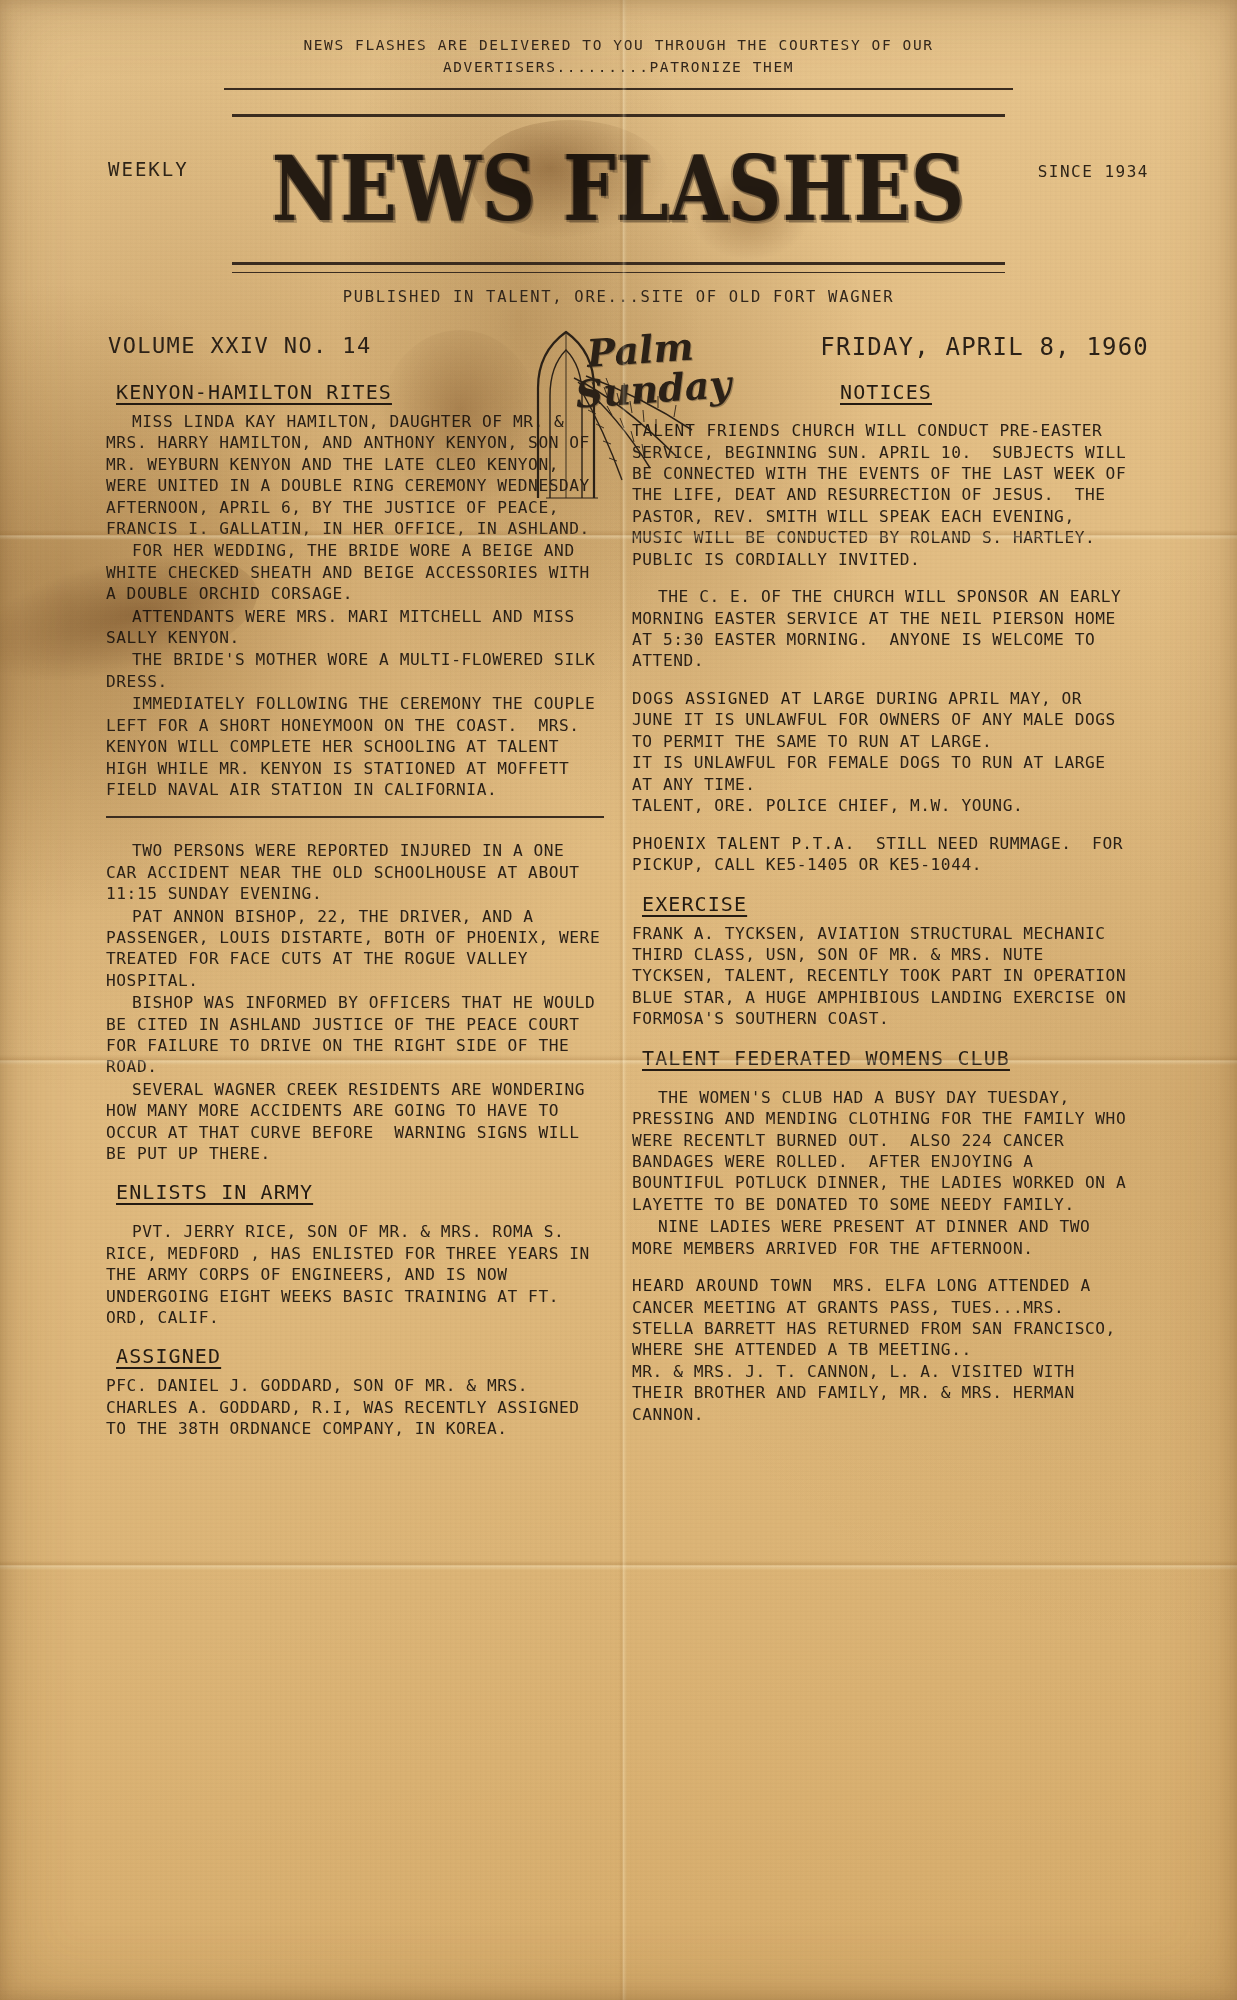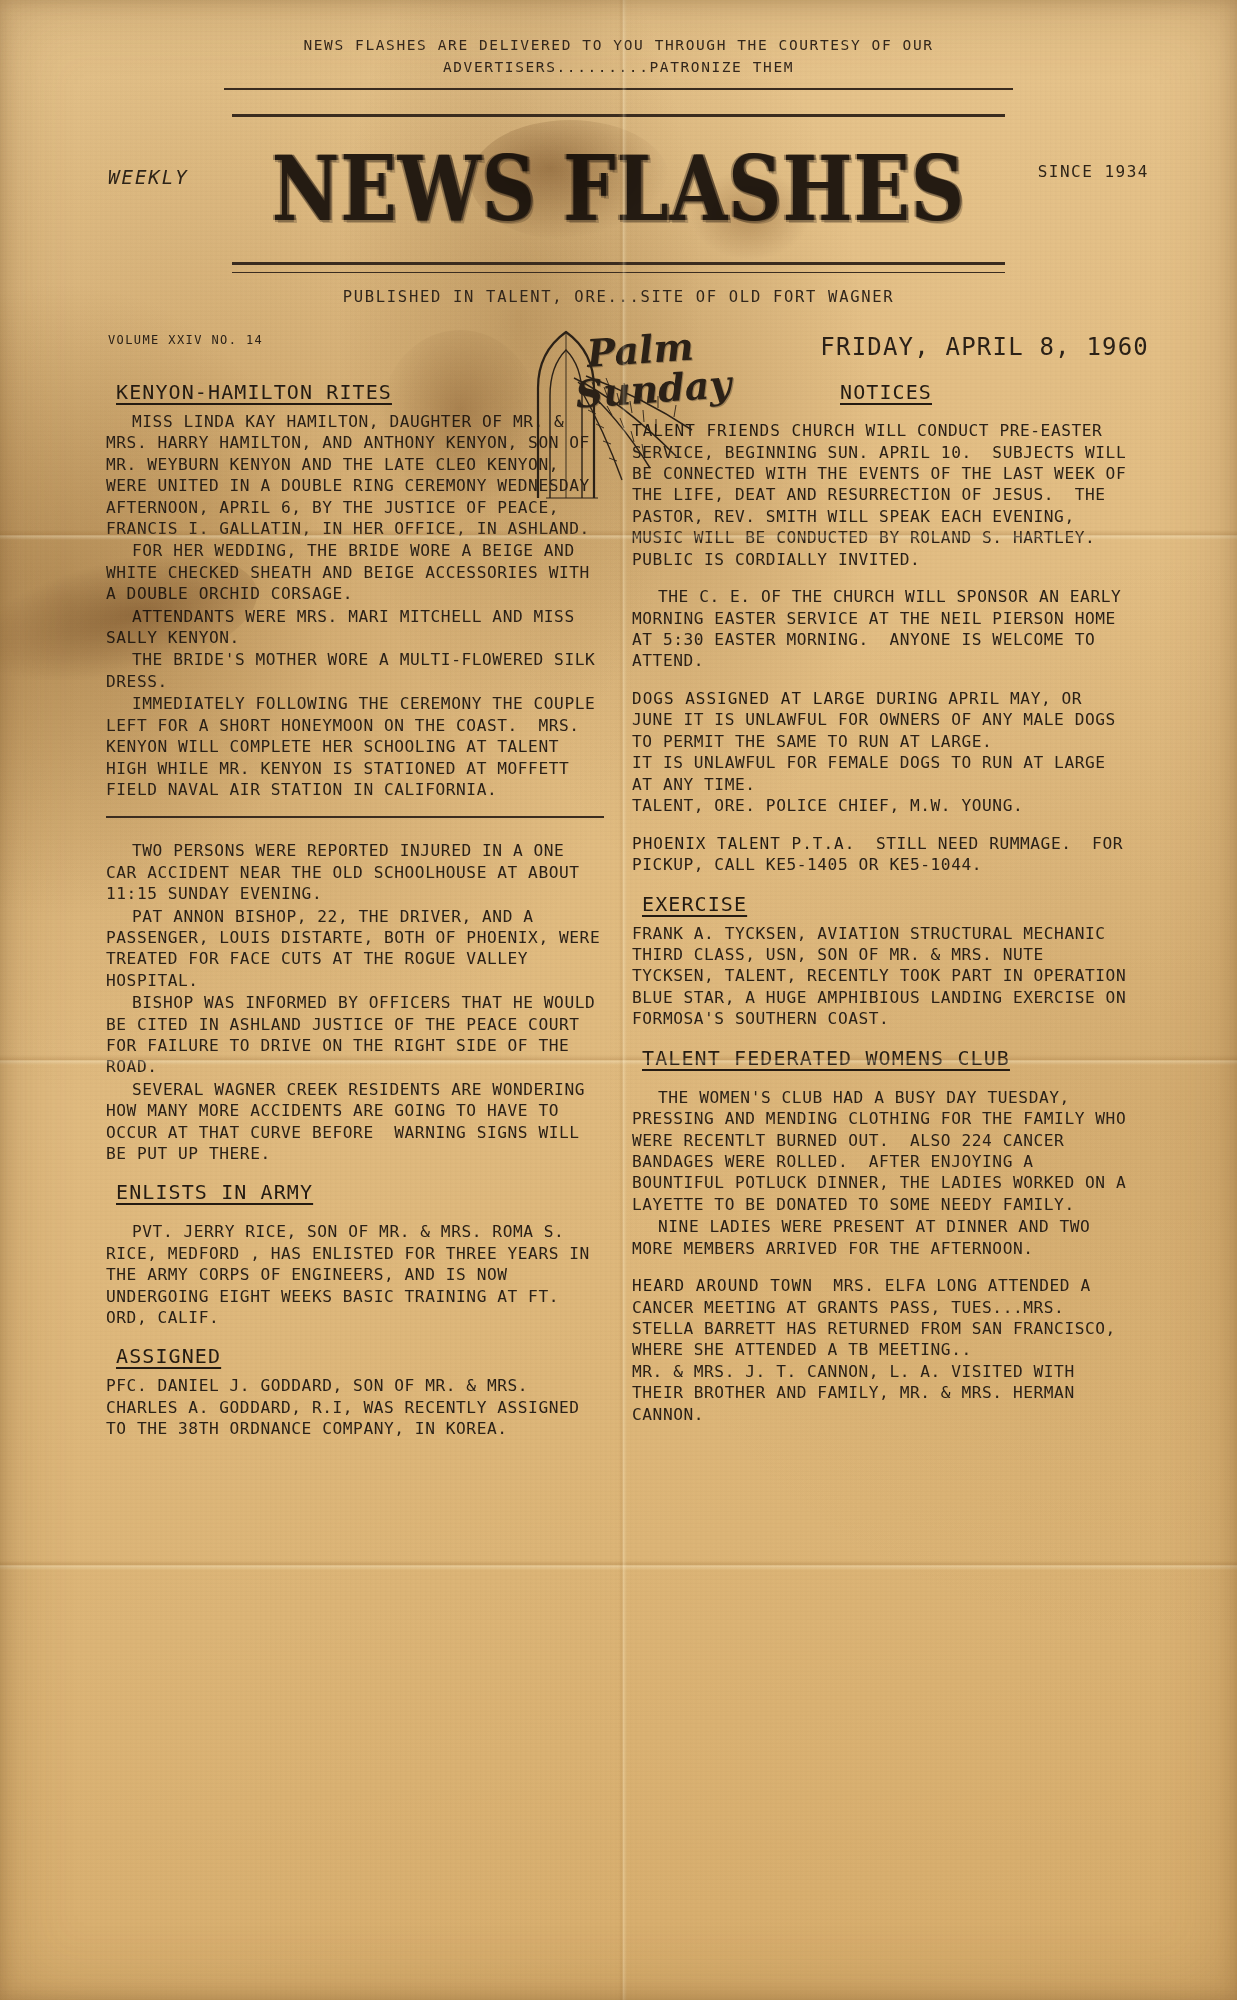--- a/index.html
+++ b/index.html
@@ -91,25 +91,24 @@
     left: 224px; right: 224px;
     border-top: 2px solid #3a2c1f;
   }
   #rule-top { top: 88px; }
   #rule-mast-top { top: 114px; left: 232px; right: 232px; border-top: 3px solid #3a2c1f; }
   #rule-mast-bot { top: 262px; left: 232px; right: 232px; border-top: 3px solid #3a2c1f; }
   #rule-below-mast { top: 272px; left: 232px; right: 232px; border-top: 1.5px solid #3a2c1f; }
 
   #weekly {
     position: absolute;
-    top: 166px; left: 108px;
+    top: 158px; left: 108px;
     font-size: 19px;
     letter-spacing: 2px;
     color: #2e2418;
-    font-style: italic;
   }
   #since {
     position: absolute;
     top: 162px; right: 88px;
     font-size: 16px;
     letter-spacing: 1.5px;
     color: #2e2418;
   }
   #masthead-title {
     position: absolute;
@@ -137,21 +136,21 @@
     text-align: center;
     font-size: 15.5px;
     letter-spacing: 1.7px;
     color: #31261b;
   }
 
   
   #volume {
     position: absolute;
     top: 333px; left: 108px;
-    font-size: 12px;
+    font-size: 22px;
     letter-spacing: 1.4px;
     color: #2b2117;
   }
   #issuedate {
     position: absolute;
     top: 333px; right: 88px;
     font-size: 24px;
     letter-spacing: 1.2px;
     color: #2b2117;
   }

